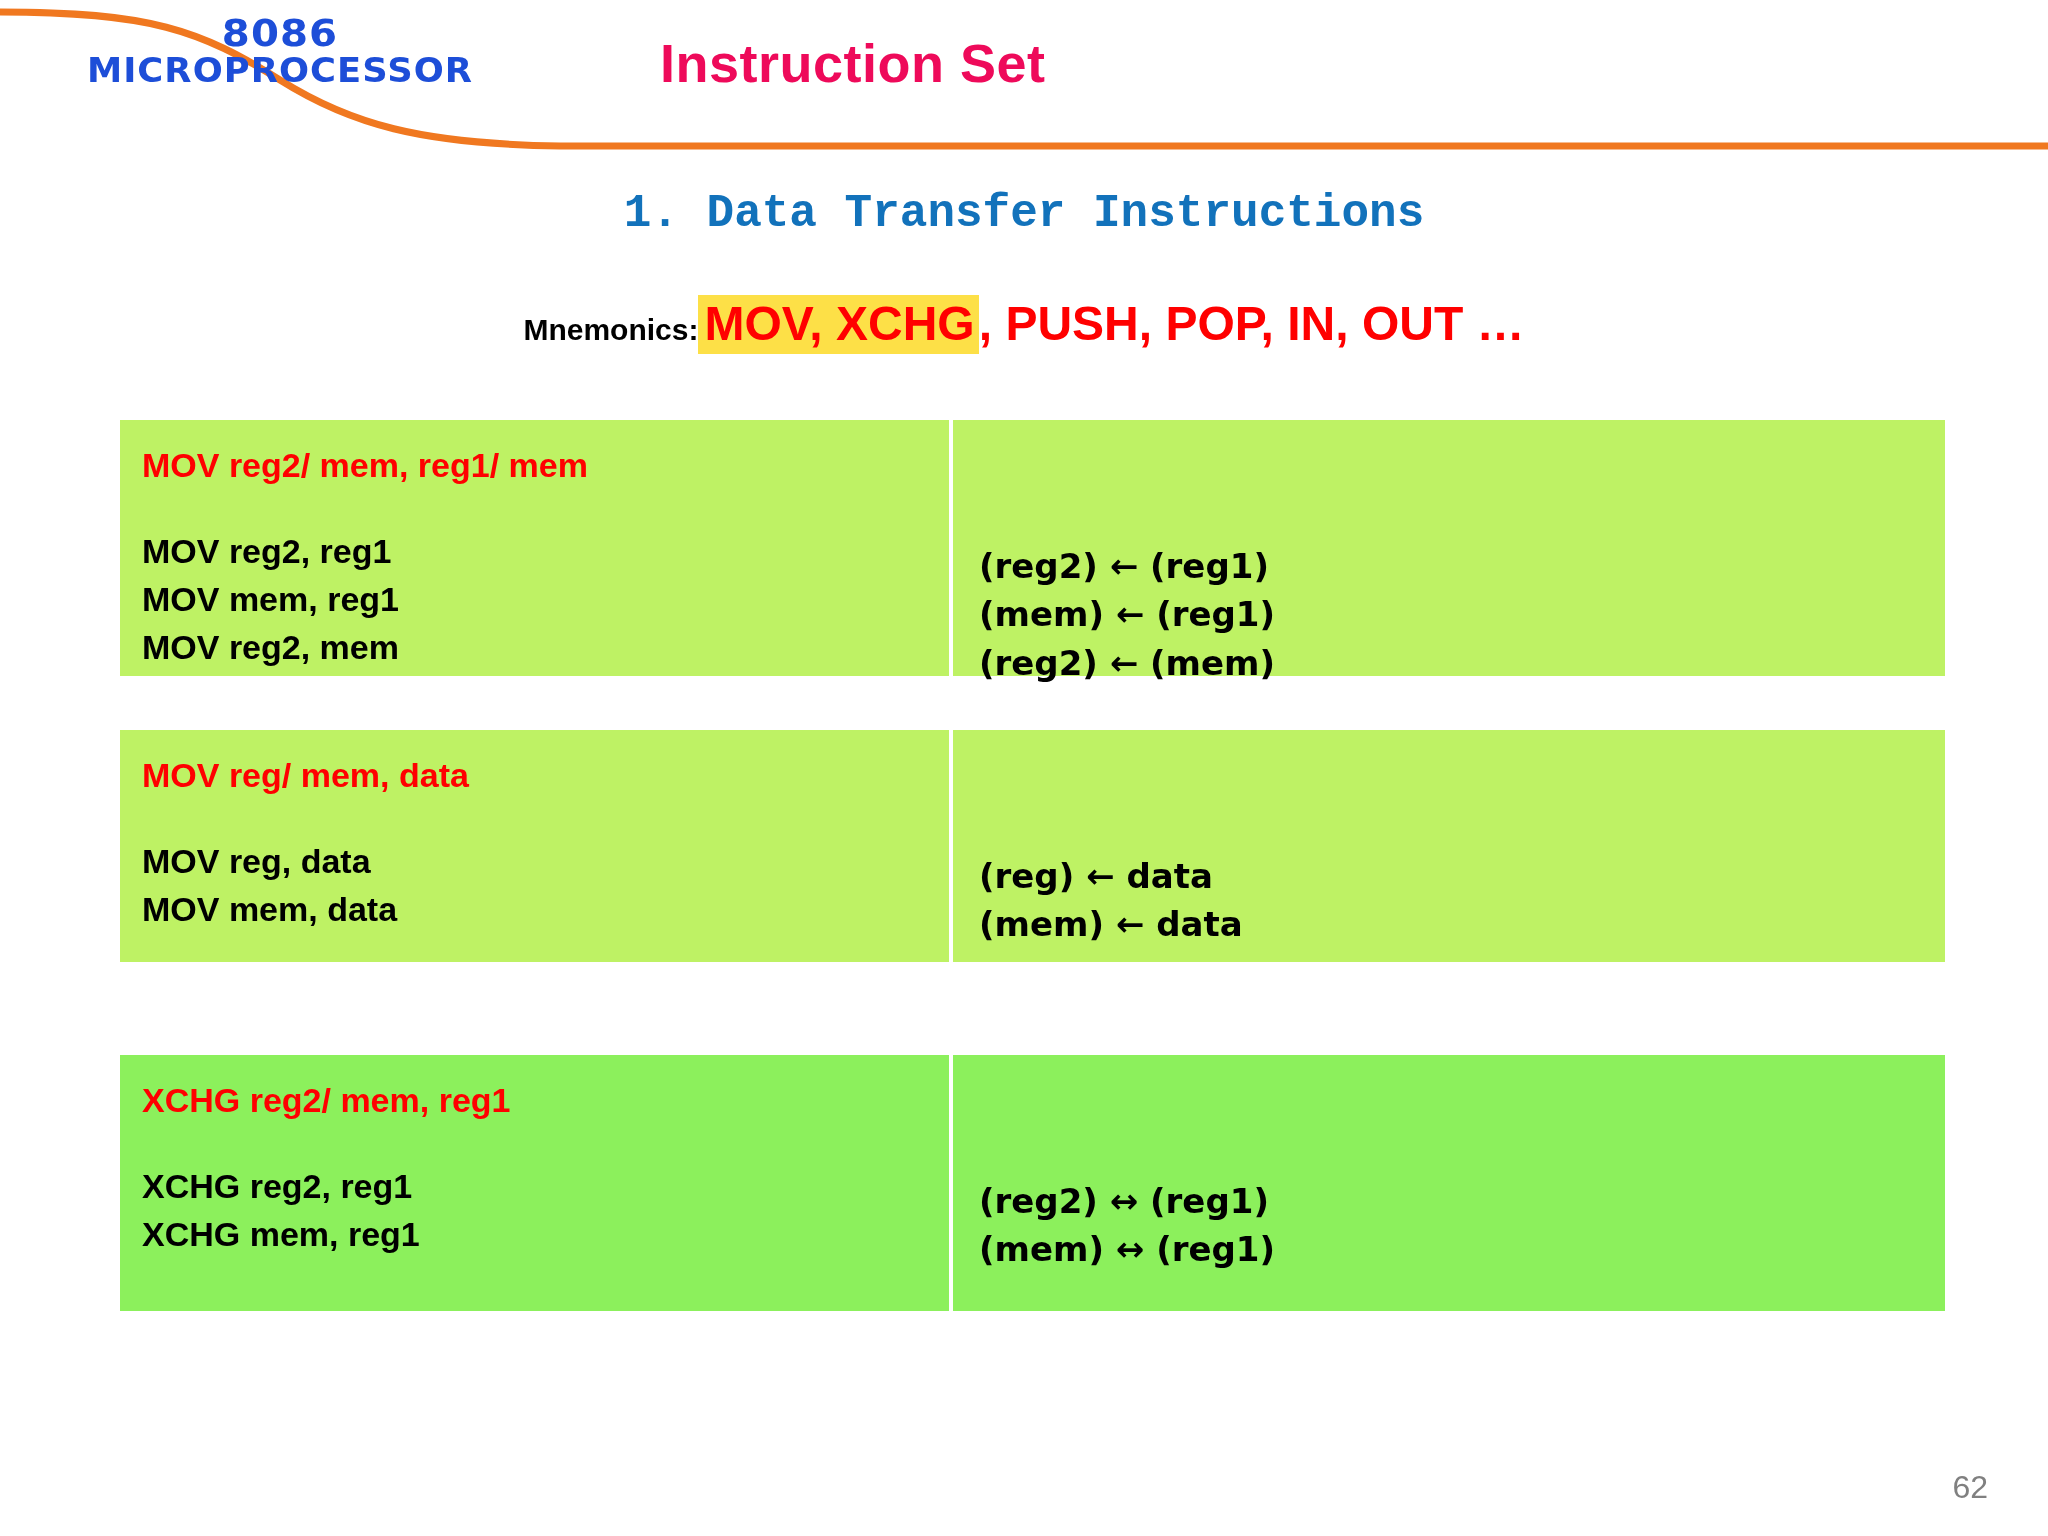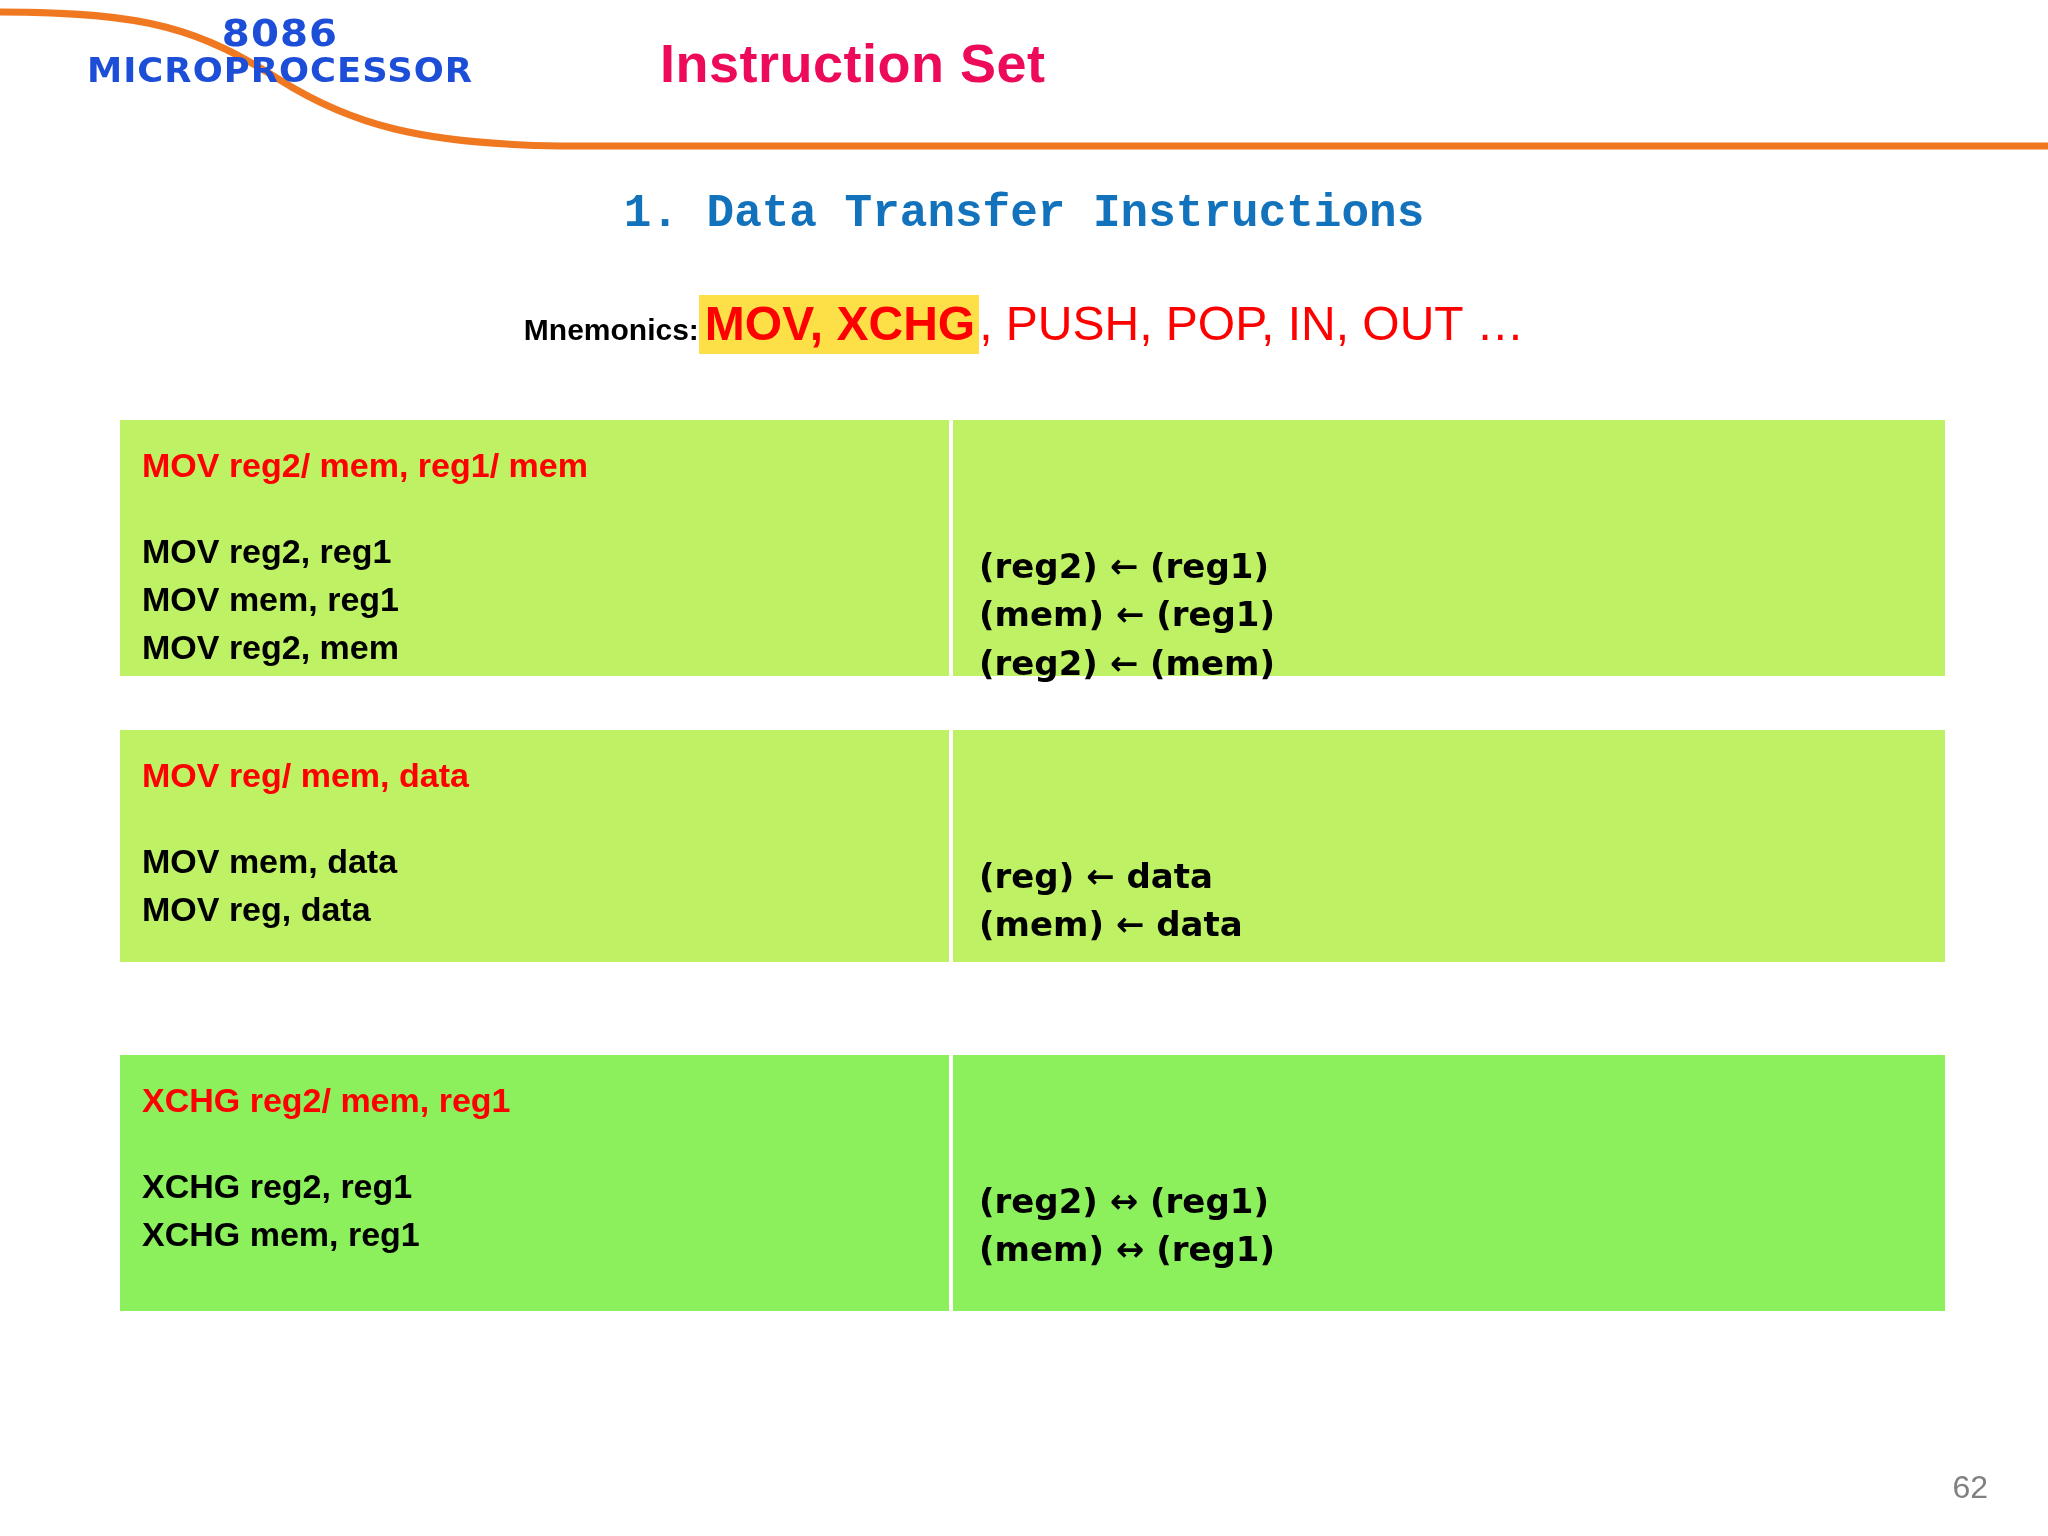--- a/index.html
+++ b/index.html
@@ -97,21 +97,21 @@
   .mnemonics-hl {
     font-size: 48px;
     font-weight: bold;
     color: #ff0000;
     background: #fde047;
     padding: 2px 4px 4px 6px;
     vertical-align: baseline;
   }
   .mnemonics-rest {
     font-size: 48px;
-    font-weight: normal;
+    font-weight: bold;
     color: #ff0000;
     vertical-align: baseline;
   }
 
   
   .block {
     position: absolute;
     left: 120px;
     width: 1825px;
     box-sizing: border-box;
@@ -204,22 +204,22 @@
       <div class="op-line arrow">(mem) ← (reg1)</div>
       <div class="op-line arrow">(reg2) ← (mem)</div>
     </div>
   </div>
 </div>
 
 <div class="block block--pink block-2">
   <div class="col-left">
     <div class="syntax">MOV reg/ mem, data</div>
     <div class="ops">
+      <div class="op-line">MOV reg, data</div>
       <div class="op-line">MOV mem, data</div>
-      <div class="op-line">MOV reg, data</div>
     </div>
   </div>
   <div class="col-right">
     <div class="ops">
       <div class="op-line arrow">(reg) ← data</div>
       <div class="op-line arrow">(mem) ← data</div>
     </div>
   </div>
 </div>
 

